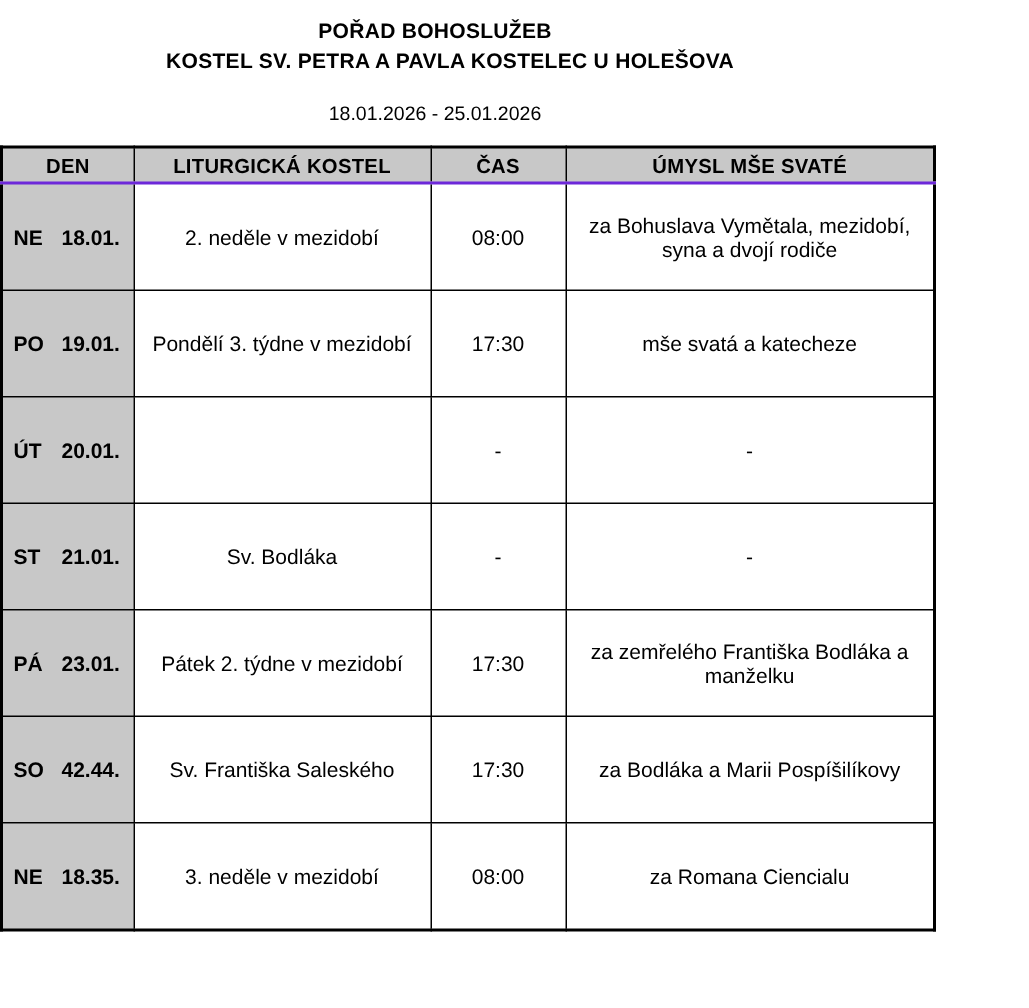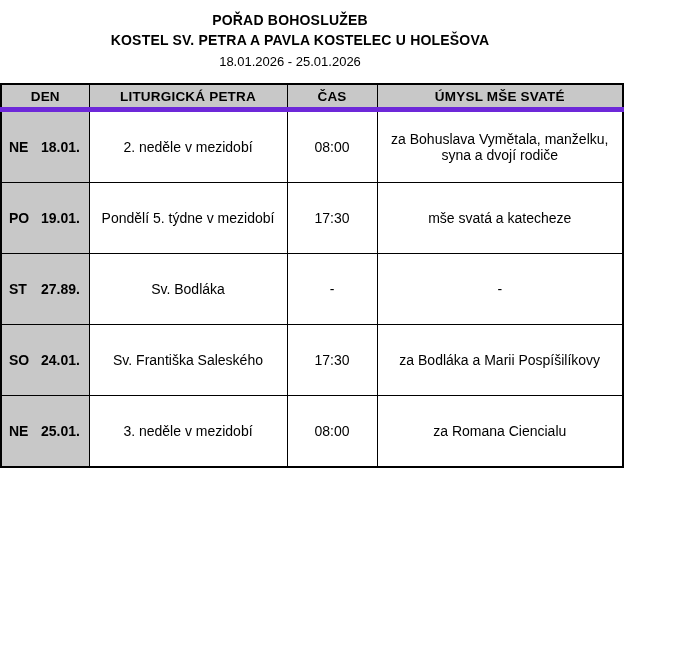--- a/index.html
+++ b/index.html
@@ -30,41 +30,41 @@
   }
   .title-sub {
     font-size: 14px;
     font-weight: bold;
     letter-spacing: 0.2px;
     padding-left: 20px;
   }
   .title-dates {
     font-size: 13px;
     font-weight: normal;
-    margin-top: 2px;
+    margin-top: 16px;
   }
   table.schedule {
     border-collapse: collapse;
     table-layout: fixed;
     width: 622px;
     margin: 12px auto 0 auto;
     border: 2px solid #000;
   }
   table.schedule th,
   table.schedule td {
     border: 1px solid #000;
     font-size: 14px;
     vertical-align: middle;
   }
   table.schedule thead th {
     background: #c8c8c8;
     font-weight: bold;
     height: 20px;
     text-align: center;
-    border-bottom: 5px solid #6d28d9;
+    border-bottom: 2px solid #6d28d9;
     font-size: 13.5px;
     letter-spacing: 0.2px;
   }
   col.c-day { width: 88px; }
   col.c-celebration { width: 198px; }
   col.c-time { width: 90px; }
   col.c-intention { width: 246px; }
 
   table.schedule tbody td {
     height: 66px;
@@ -103,61 +103,77 @@
   <table class="schedule">
     <colgroup>
       <col class="c-day">
       <col class="c-celebration">
       <col class="c-time">
       <col class="c-intention">
     </colgroup>
     <thead>
       <tr>
         <th>DEN</th>
-        <th>LITURGICKÁ PETRA</th>
+        <th>LITURGICKÁ KOSTEL</th>
         <th>ČAS</th>
         <th>ÚMYSL MŠE SVATÉ</th>
       </tr>
     </thead>
     <tbody>
       <tr>
         <td class="day-cell">
           <span class="day-abbr">NE</span><span class="day-date">18.01.</span>
         </td>
         <td>2. neděle v mezidobí</td>
         <td>08:00</td>
-        <td>za Bohuslava Vymětala, manželku, syna a dvojí rodiče</td>
+        <td>za Bohuslava Vymětala, mezidobí, syna a dvojí rodiče</td>
       </tr>
       <tr>
         <td class="day-cell">
           <span class="day-abbr">PO</span><span class="day-date">19.01.</span>
         </td>
-        <td>Pondělí 5. týdne v mezidobí</td>
+        <td>Pondělí 3. týdne v mezidobí</td>
         <td>17:30</td>
         <td>mše svatá a katecheze</td>
       </tr>
       <tr>
         <td class="day-cell">
-          <span class="day-abbr">ST</span><span class="day-date">27.89.</span>
+          <span class="day-abbr">ÚT</span><span class="day-date">20.01.</span>
+        </td>
+        <td></td>
+        <td>-</td>
+        <td>-</td>
+      </tr>
+      <tr>
+        <td class="day-cell">
+          <span class="day-abbr">ST</span><span class="day-date">21.01.</span>
         </td>
         <td>Sv. Bodláka</td>
         <td>-</td>
         <td>-</td>
       </tr>
       <tr>
         <td class="day-cell">
-          <span class="day-abbr">SO</span><span class="day-date">24.01.</span>
+          <span class="day-abbr">PÁ</span><span class="day-date">23.01.</span>
+        </td>
+        <td>Pátek 2. týdne v mezidobí</td>
+        <td>17:30</td>
+        <td>za zemřelého Františka Bodláka a manželku</td>
+      </tr>
+      <tr>
+        <td class="day-cell">
+          <span class="day-abbr">SO</span><span class="day-date">42.44.</span>
         </td>
         <td>Sv. Františka Saleského</td>
         <td>17:30</td>
         <td>za Bodláka a Marii Pospíšilíkovy</td>
       </tr>
       <tr>
         <td class="day-cell">
-          <span class="day-abbr">NE</span><span class="day-date">25.01.</span>
+          <span class="day-abbr">NE</span><span class="day-date">18.35.</span>
         </td>
         <td>3. neděle v mezidobí</td>
         <td>08:00</td>
         <td>za Romana Ciencialu</td>
       </tr>
     </tbody>
   </table>
 
 </div>
 

